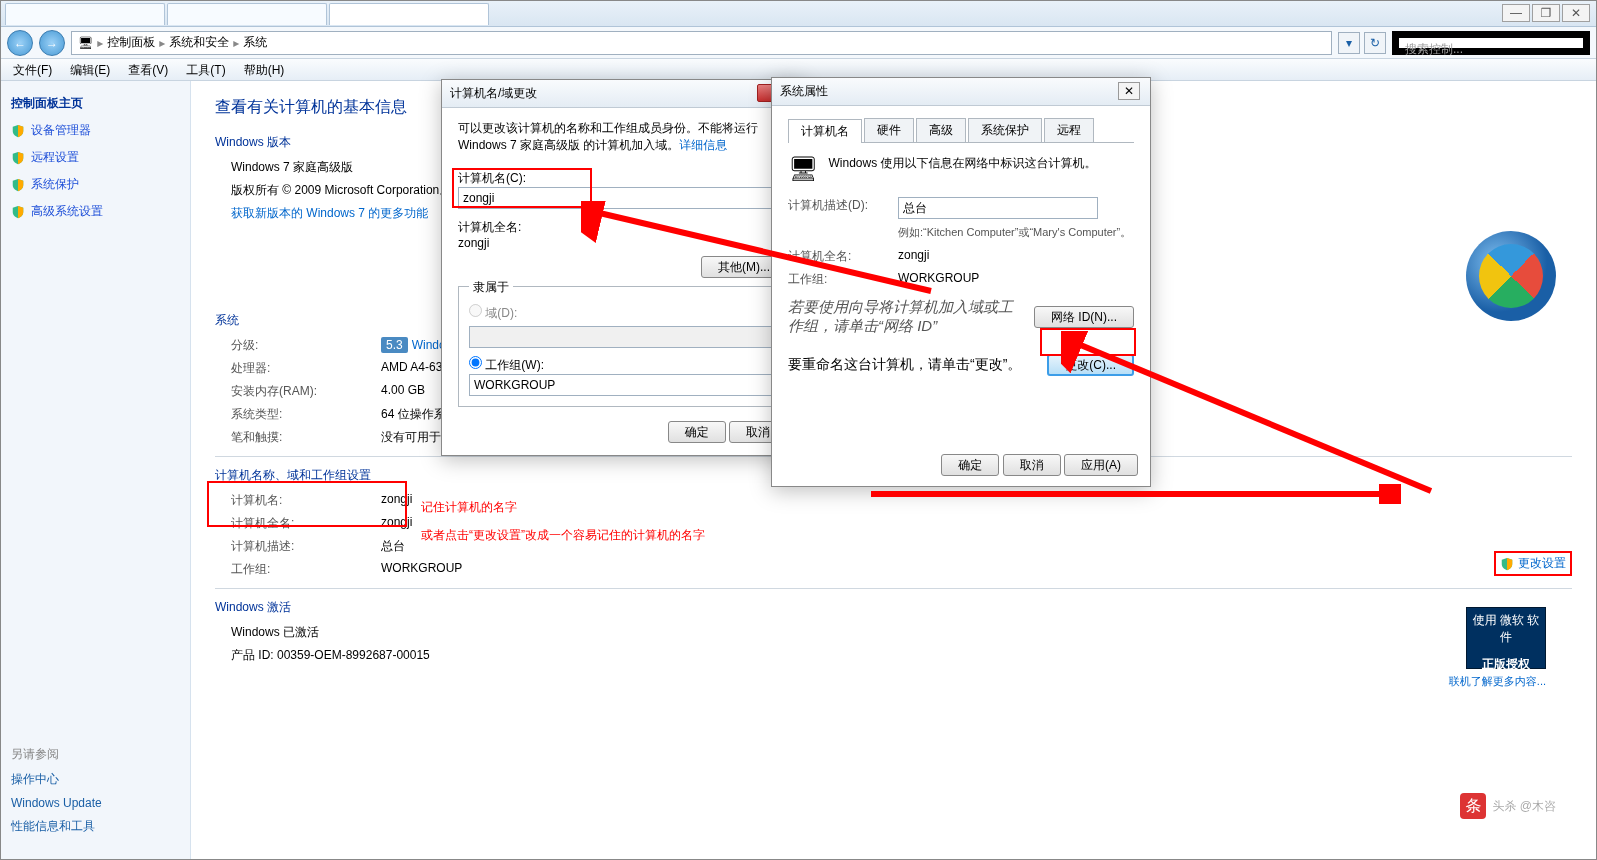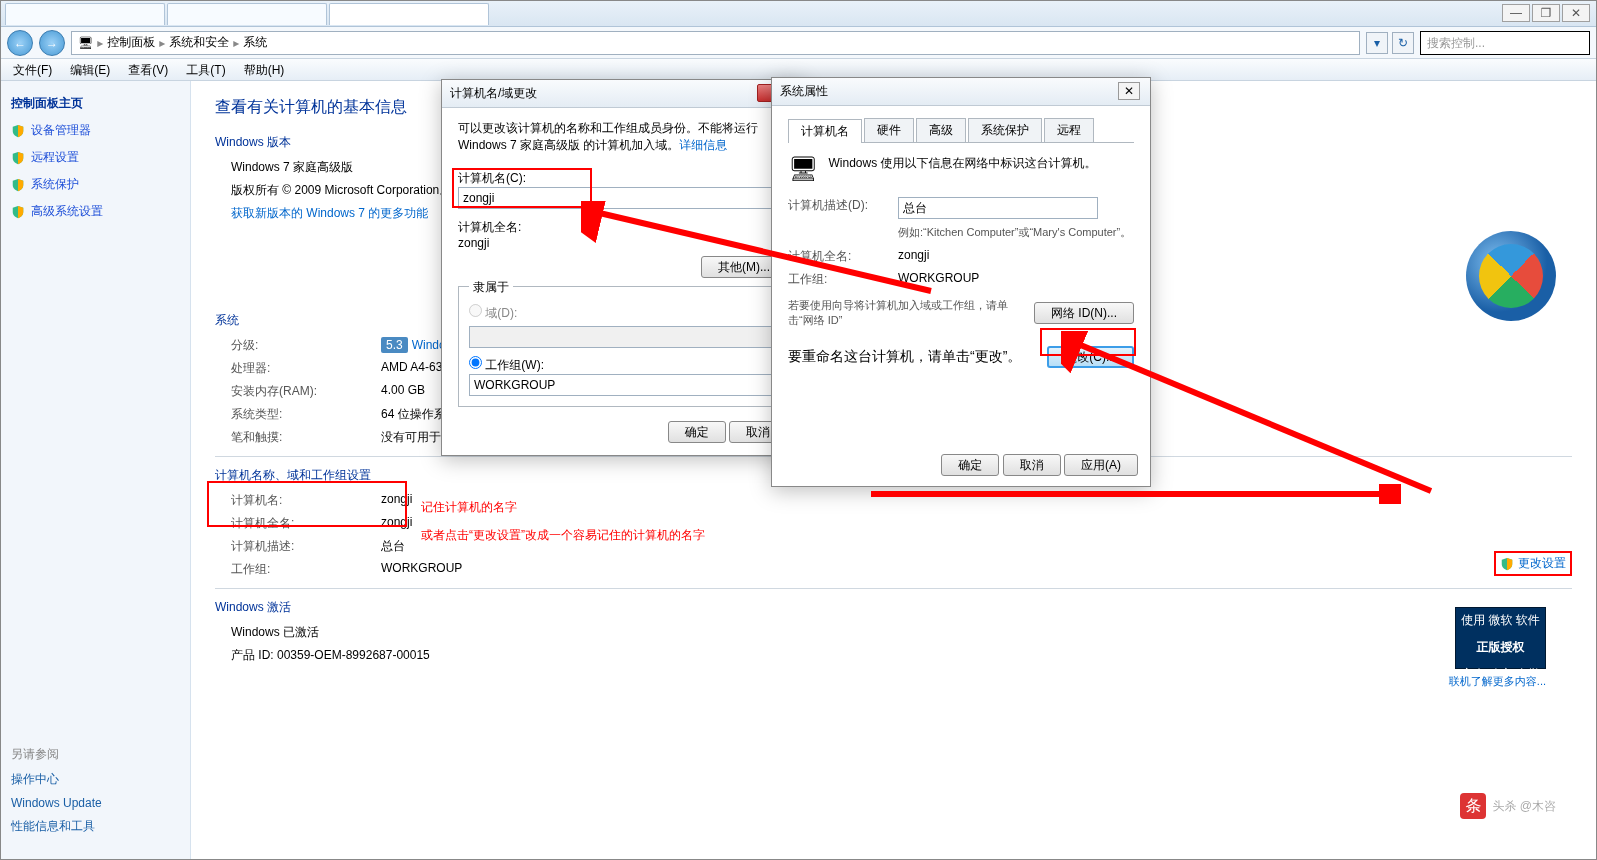--- a/index.html
+++ b/index.html
@@ -10,21 +10,21 @@
   .tab.sel { background:#fff; color:#333; }
   .win-sys { position:absolute; right:6px; top:3px; display:flex; gap:2px; }
   .win-sys div { width:28px; height:18px; border:1px solid #a0a0a0; background:#f4f4f4; text-align:center; line-height:16px; color:#555; cursor:pointer; }
   
   .addr { height:32px; background:#f4f8fc; border-bottom:1px solid #c8d4e0; display:flex; align-items:center; padding:0 6px; gap:6px; }
   .nav-btn { width:26px; height:26px; border-radius:50%; background:radial-gradient(#9bd1f7,#4799d4); border:1px solid #3a7cb0; display:flex; align-items:center; justify-content:center; color:#fff; cursor:pointer; }
   .breadcrumb { flex:1; height:24px; background:#fff; border:1px solid #a0b0c0; display:flex; align-items:center; padding:0 6px; gap:4px; }
   .breadcrumb span.sep { color:#888; }
   .bc-end { display:flex; align-items:center; gap:4px; }
   .bc-end div { width:22px; height:22px; border:1px solid #a0b0c0; background:#f0f4f8; text-align:center; line-height:20px; color:#1a5fa6; cursor:pointer; }
-  .search { width:170px; height:24px; background:#fff; border:1px solid #000000; padding:0 6px; color:#999; line-height:22px; }
+  .search { width:198px; height:24px; background:#fff; border:7px solid #000000; padding:0 6px; color:#999; line-height:22px; }
   
   .menu { height:22px; background:linear-gradient(#fafcfe,#e6eef6); border-bottom:1px solid #c8d4e0; display:flex; align-items:center; padding:0 4px; gap:2px; }
   .menu span { padding:0 8px; line-height:22px; cursor:pointer; }
   
   .main { display:flex; height:calc(100% - 80px); }
   .sidebar { width:190px; background:#f2f6fb; border-right:1px solid #d6e2ee; padding:14px 10px; }
   .sidebar h4 { color:#003399; margin-bottom:10px; }
   .sidebar .side-item { display:flex; align-items:center; gap:6px; margin-bottom:10px; cursor:pointer; }
   .sidebar .side-item span { color:#1d4ed8; }
   .shield { width:14px; height:14px; }
@@ -54,21 +54,21 @@
   .dlg-btn.hl { border:2px solid #3c9de8; background:linear-gradient(#e6f3fc,#b8dff7); }
   .tabs { display:flex; border-bottom:1px solid #b0b8c0; margin-bottom:12px; }
   .tabs div { padding:3px 12px; border:1px solid #b0b8c0; border-bottom:none; background:#f0f3f6; margin-right:2px; cursor:pointer; }
   .tabs div.active { background:#fff; position:relative; top:1px; }
   .fieldset { border:1px solid #b0b8c0; padding:10px; margin-top:8px; }
   .fieldset .legend { position:relative; top:-18px; background:#fff; padding:0 4px; display:inline-block; }
   input.txt { width:100%; height:22px; border:1px solid #a0b0c0; padding:0 4px; }
   .logo-orb { width:90px; height:90px; border-radius:50%; background:radial-gradient(circle at 35% 35%, #7fbff0, #1a5fa6 60%); position:relative; }
   .logo-orb::before { content:""; position:absolute; width:64px; height:64px; left:13px; top:13px; background:conic-gradient(#e74c3c 0 25%, #27ae60 25% 50%, #f1c40f 50% 75%, #3498db 75% 100%); border-radius:50%; transform:rotate(45deg); }
   .right-panel { position:absolute; right:40px; top:150px; }
-  .genuine { position:absolute; right:50px; bottom:190px; width:91px; height:62px; background:#003060; color:#fff; font-size:10px; text-align:center; padding:4px; border:1px solid #001830; }
+  .genuine { position:absolute; right:50px; bottom:190px; width:80px; height:62px; background:#003060; color:#fff; font-size:10px; text-align:center; padding:4px; border:1px solid #001830; }
   .learn-more { position:absolute; right:50px; bottom:170px; color:#0066cc; font-size:11px; cursor:pointer; }
   .watermark { position:absolute; right:40px; bottom:40px; font-size:26px; color:rgba(0,0,0,.35); font-family:"SimHei",sans-serif; display:flex; align-items:center; gap:6px; }
   .watermark .wm-icon { width:26px; height:26px; background:#d33; border-radius:4px; color:#fff; text-align:center; line-height:26px; font-size:16px; }
   hr.div { border:none; border-top:1px solid #d0d8e0; margin:10px 0; }
 </style>
 </head>
 <body>
 
 <div class="tab-strip">
   <div class="tab"></div>
@@ -288,21 +288,21 @@
     <div style="margin-left:110px;color:#555;font-size:11px;">例如:“Kitchen Computer”或“Mary's Computer”。</div>
     <div class="row" style="margin-top:8px;">
         <div class="lbl" style="width:110px;">计算机全名:</div>
         <div>zongji</div>
       </div>
     <div class="row">
         <div class="lbl" style="width:110px;">工作组:</div>
         <div>WORKGROUP</div>
       </div>
     <div style="display:flex;gap:10px;margin-top:10px;align-items:center;">
-      <div style="flex:1;font-size:11px;color:#555;">若要使用向导将计算机加入域或工作组，请单击“网络 ID”</div>
+      <div style="flex:1;font-size:15px;color:#555;font-style:italic;">若要使用向导将计算机加入域或工作组，请单击“网络 ID”</div>
       <button class="dlg-btn">网络 ID(N)...</button>
     </div>
     <div style="display:flex;gap:10px;margin-top:18px;align-items:center;">
       <div style="flex:1;font-size:14px;">要重命名这台计算机，请单击“更改”。</div>
       <button class="dlg-btn hl">更改(C)...</button>
     </div>
   </div>
   <div style="position:absolute;bottom:10px;right:12px;">
     <button class="dlg-btn">确定</button>
     <button class="dlg-btn">取消</button>

